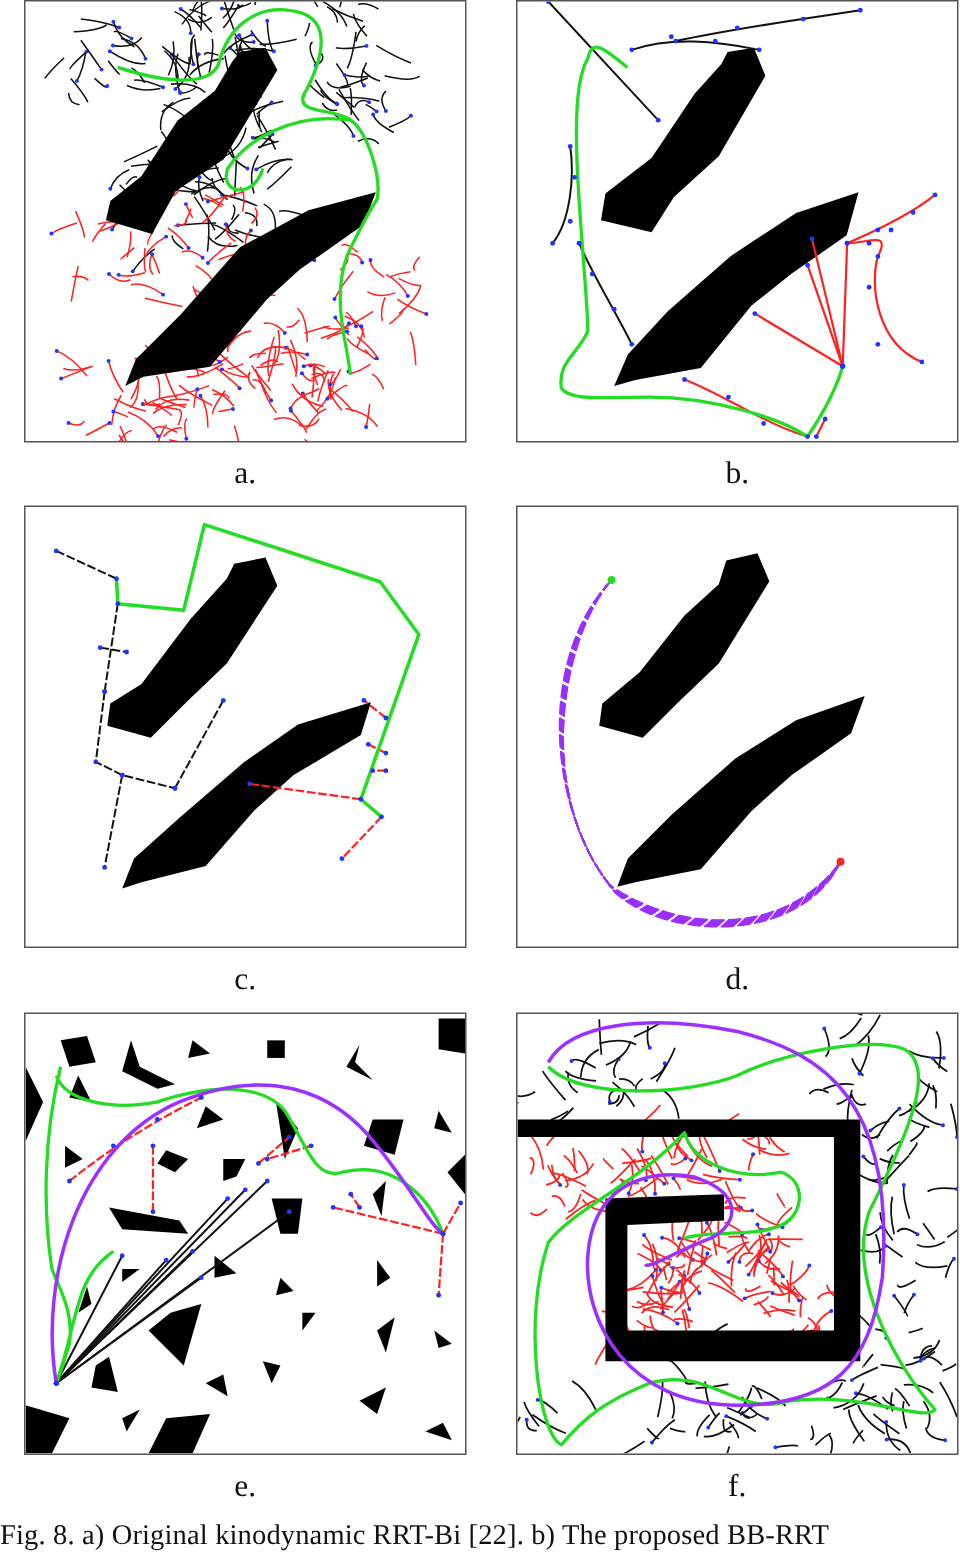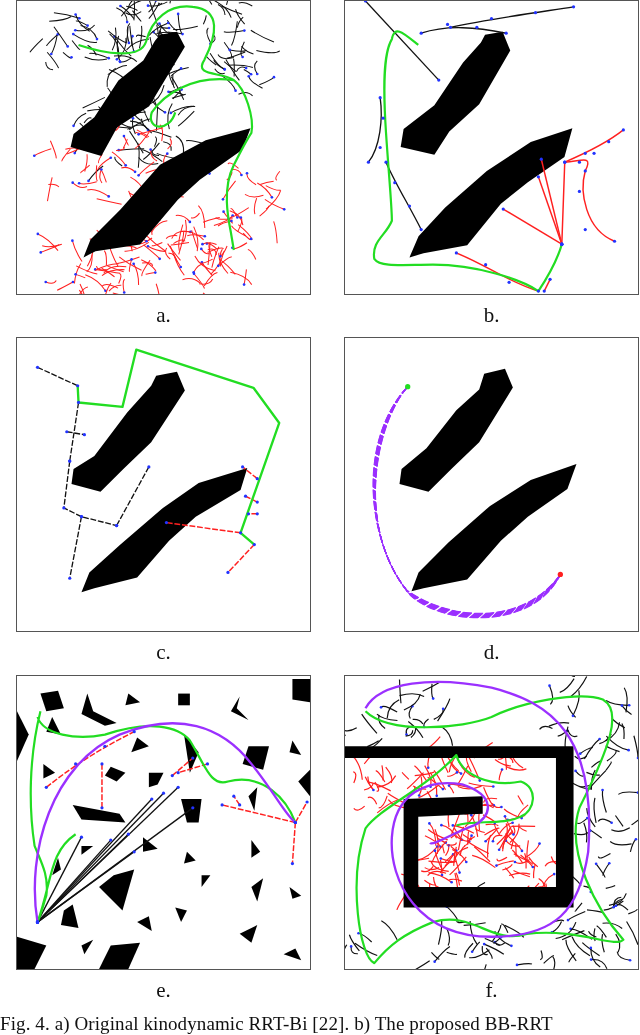--- a/index.html
+++ b/index.html
@@ -1164,14 +1164,14 @@
           <path d="M27.9,35.9 Q25.1,31.5 23.7,30.6" stroke="#ff2020" stroke-width="0.4" fill="none"></path>
           <path d="M34.9,34.1 Q36.0,34.6 38.2,32.9" stroke="#ff2020" stroke-width="0.4" fill="none"></path>
           <circle cx="38.2" cy="32.9" r="0.45" fill="#2233ff"></circle>
           <polygon points="0,24 78,24 78,79 20,79 20,42 47,41 47,47 25,48 25,72 72,72 72,28 0,28" fill="#000000"></polygon>
           <path d="M7,12 C15,20 40,18 50,14 C60,9 80,5 88,8 C95,12 90,25 80,45 C75,60 86,80 95,90 C92,93 80,86 62,88 C50,92 44,80 30,84 C20,88 15,92 10,98 C5,96 1,70 7,52 C12,45 28,38 38,27 C40,34 50,38 60,36 C66,38 65,46 60,48 C54,51 44,49 38,51" stroke="#22dd22" stroke-width="0.75" fill="none" stroke-linejoin="round"></path>
           <path d="M7,11 C12,2 30,0 50,4 C70,9 86,20 83,60 C80,80 72,89 50,89 C25,89 15,70 16,55 C17,40 28,35 40,37 C52,41 50,48 44,51 C36,54 30,58 29,57" stroke="#9b30ff" stroke-width="0.8" fill="none"></path>
         </svg>
       </div>
       <div class="label" style="left: 344px; top: 978px;">f.</div>
     </div>
-  <div class="caption">Fig. 4.   a) Original kinodynamic RRT-Bi [22]. b) The proposed BB-RRT</div>
+  <div class="caption">Fig. 8.   a) Original kinodynamic RRT-Bi [22]. b) The proposed BB-RRT</div>
 </div>
 
 </body></html>

